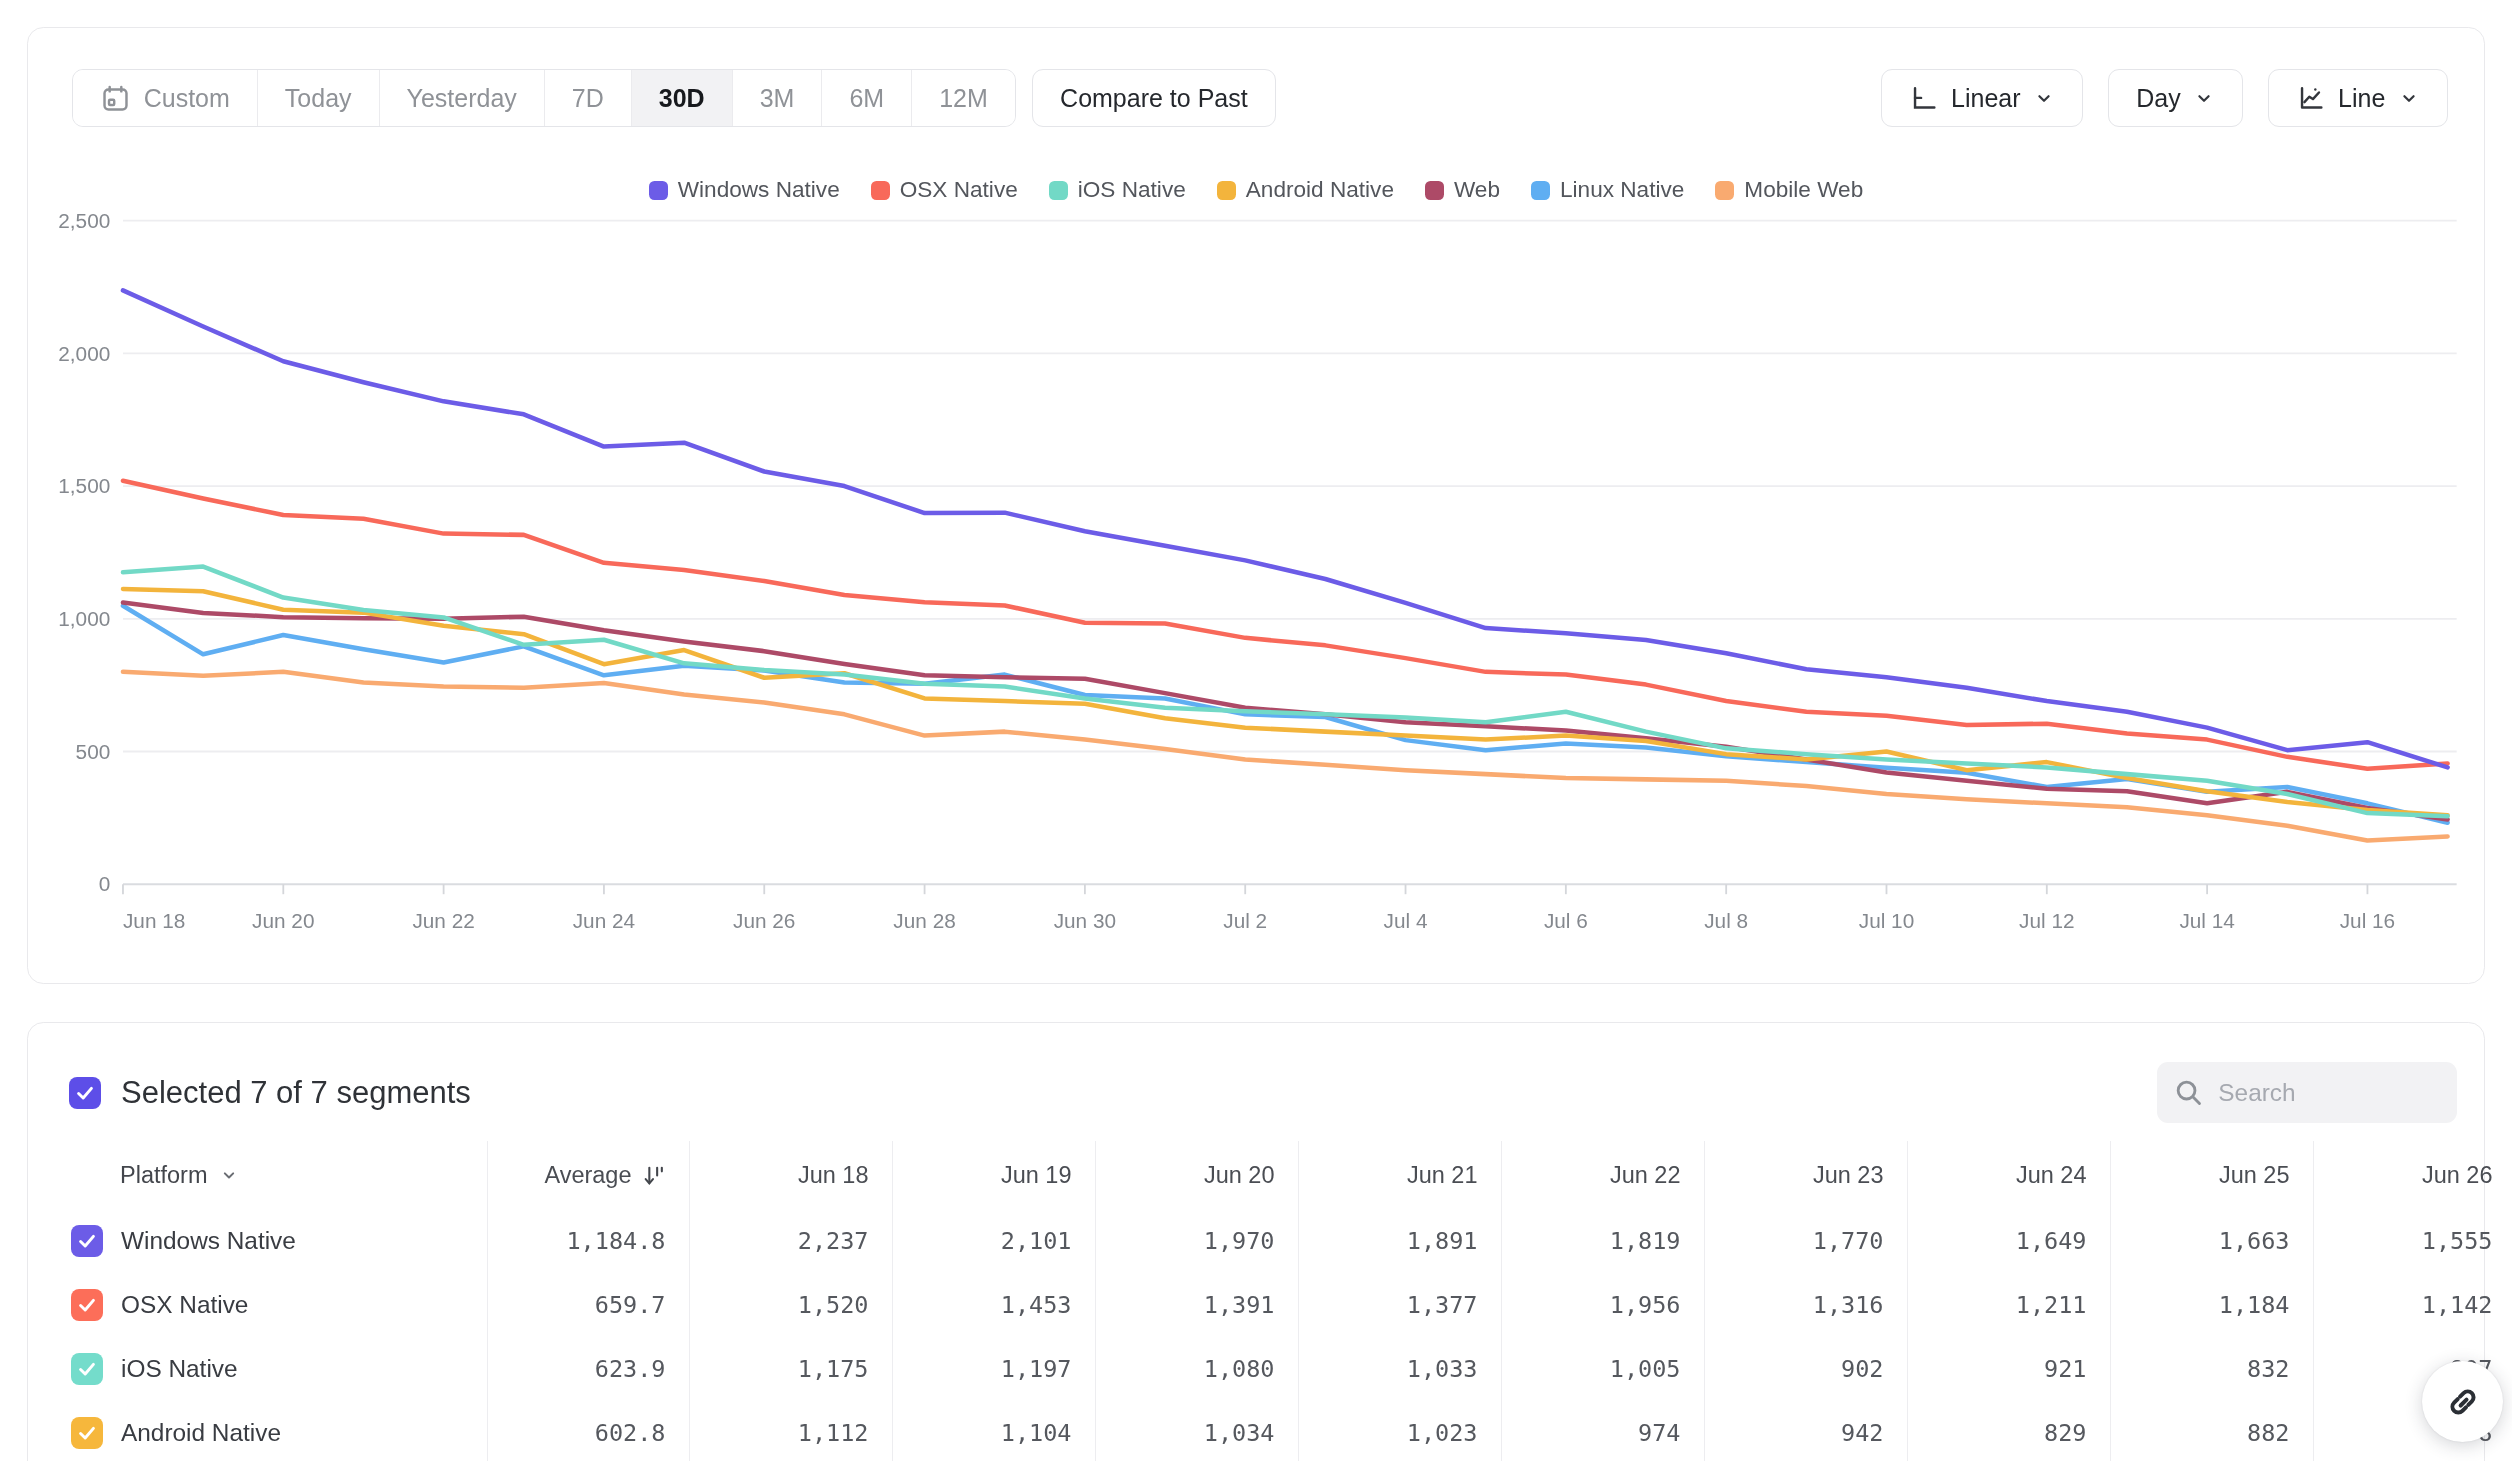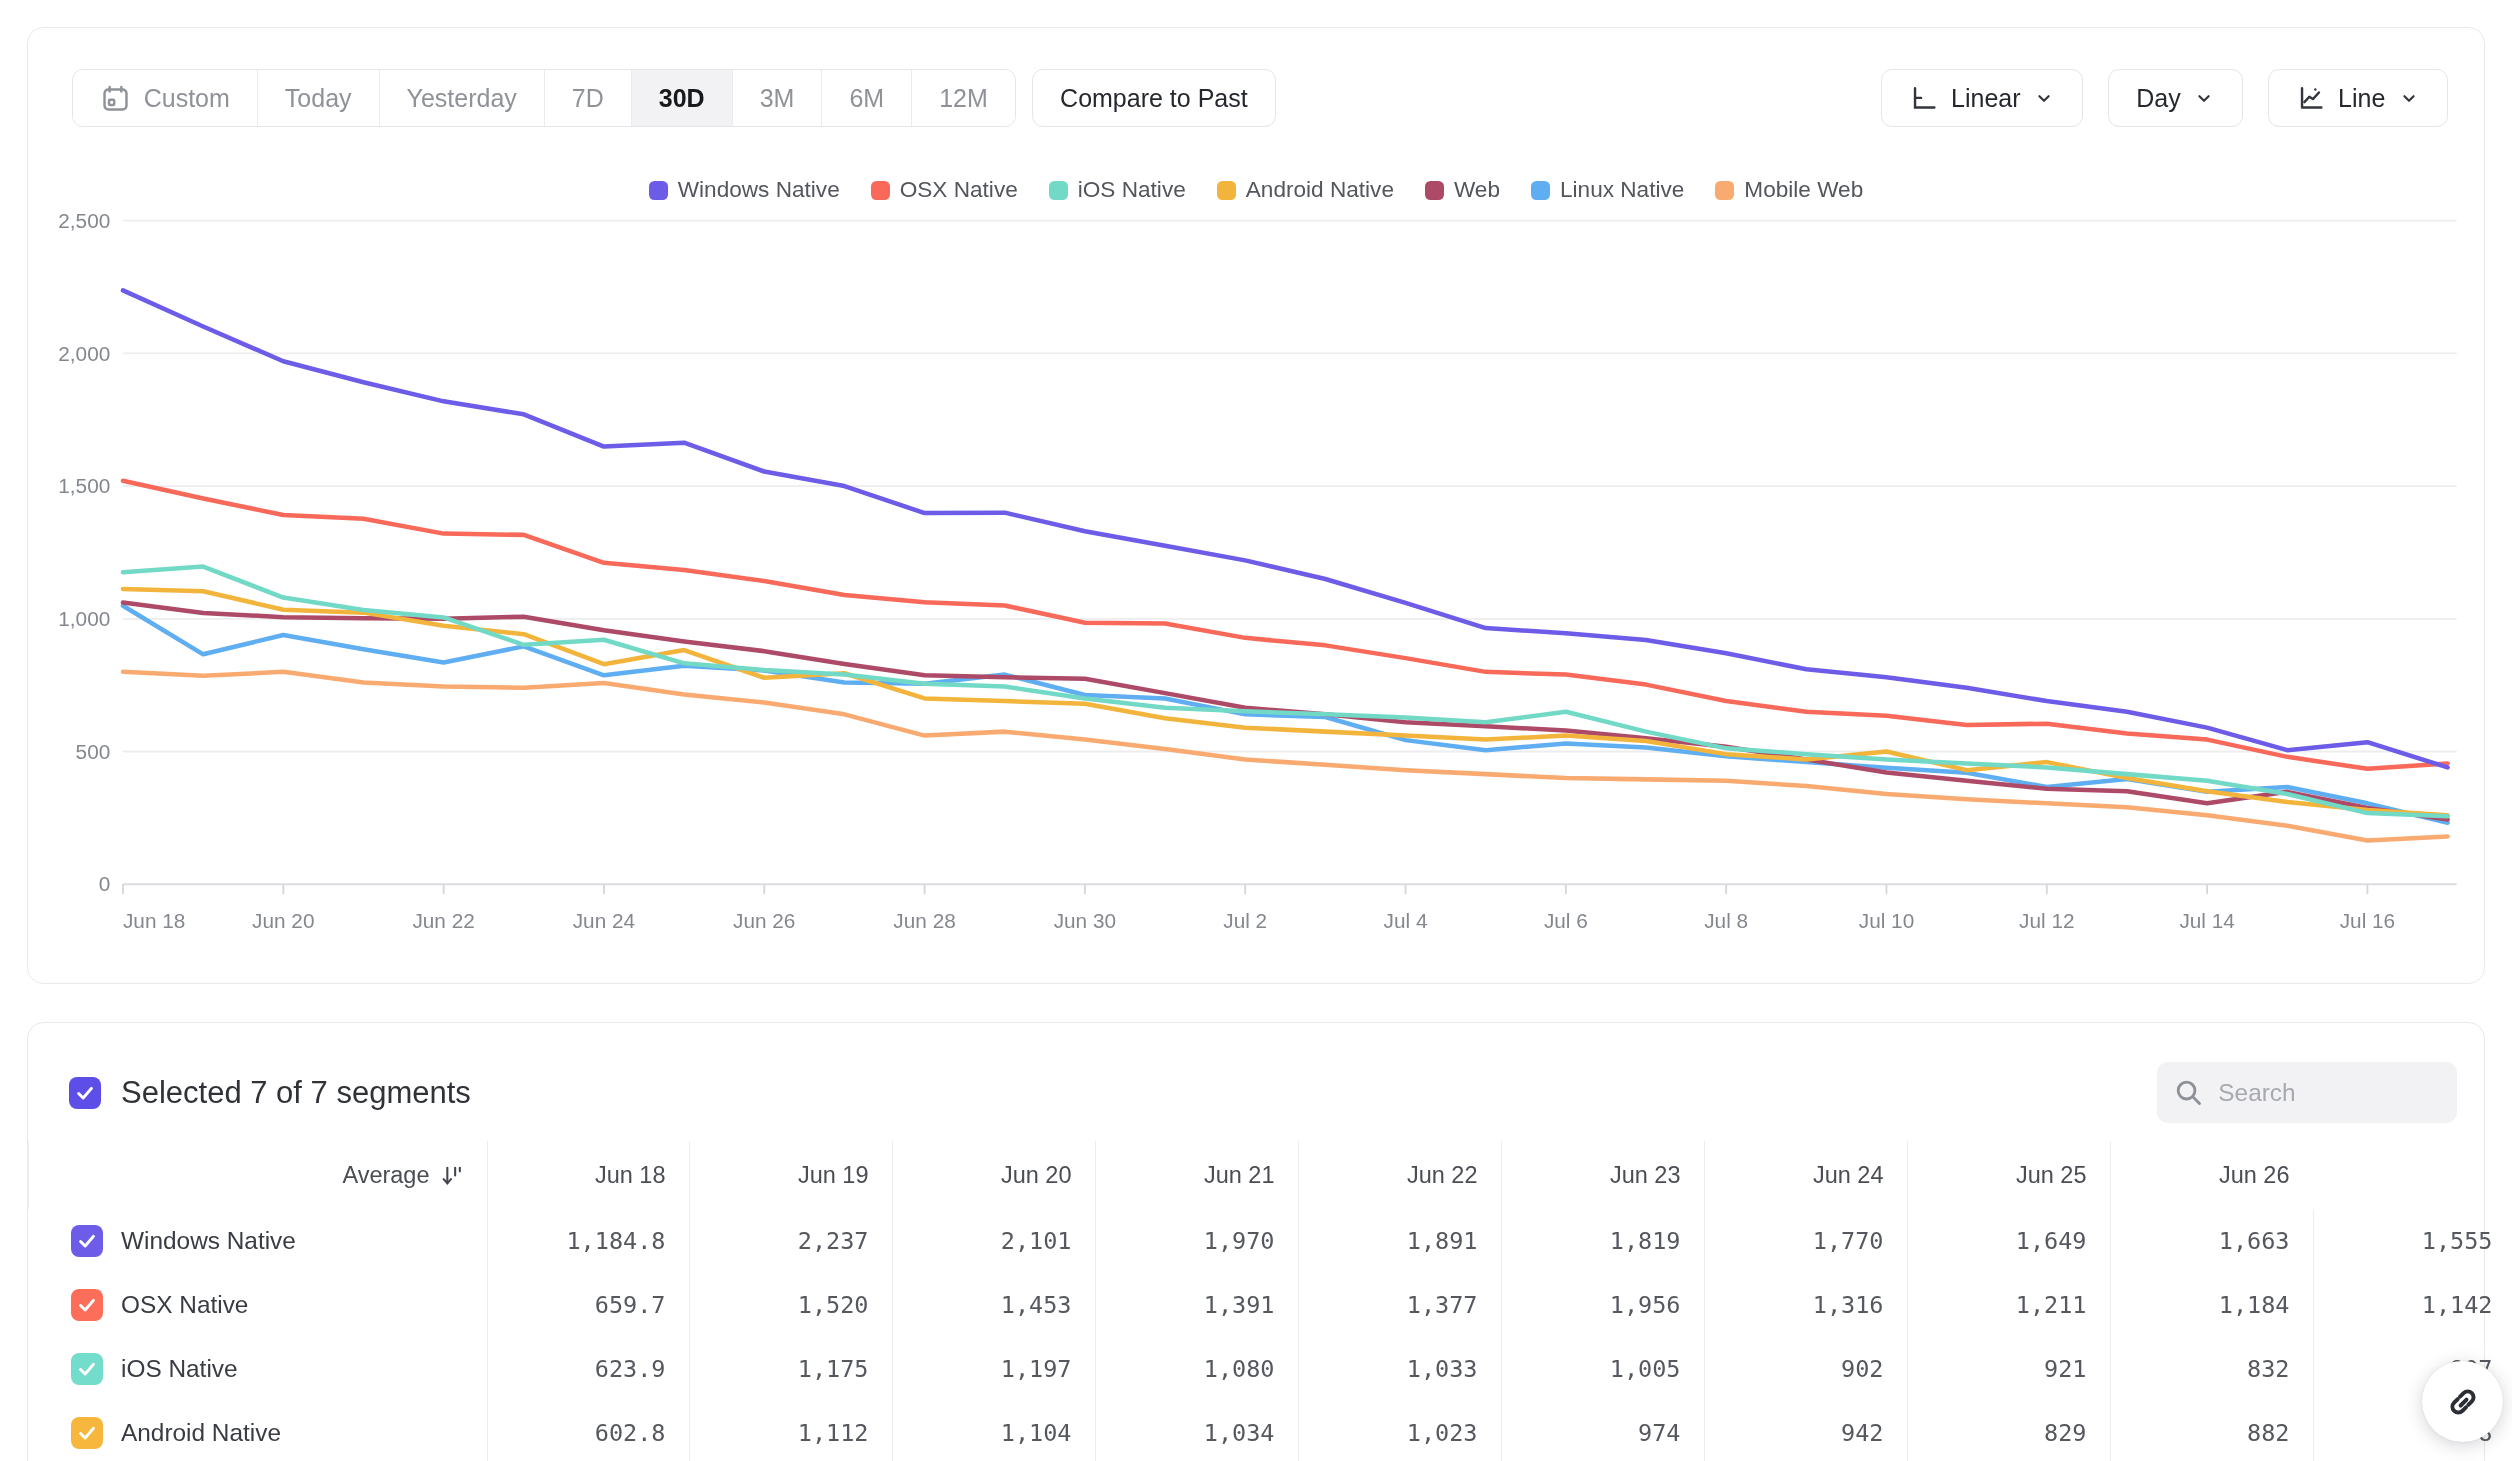--- a/index.html
+++ b/index.html
@@ -263,20 +263,28 @@
             <circle cx="10.5" cy="10.5" r="6.5"></circle>
               <line x1="15.5" y1="15.5" x2="20.5" y2="20.5"></line>
           </svg>
         </span>
         <input type="text" placeholder="Search" style="">
       </div>
     </div>
 
     <div class="grid-table">
       <div class="trow thead">
+        <div class="tcell first">
+          <span>Platform</span>
+          <span class="icon">
+            <svg width="20" height="20" viewBox="0 0 24 24" fill="none" stroke="#6a6d73" stroke-width="2.4" stroke-linecap="round" stroke-linejoin="round">
+                <polyline points="7,10 12,15 17,10"></polyline>
+              </svg>
+          </span>
+        </div>
         <div class="tcell" style="gap:9px;">
           <span>Average</span>
           <span class="icon">
             <svg width="25" height="25" viewBox="0 0 24 24" fill="none" stroke="#43464c" stroke-width="2" stroke-linecap="round">
               <line x1="8" y1="4.5" x2="8" y2="19"></line>
                 <polyline points="4.5,15.5 8,19.5 11.5,15.5"></polyline>
               <line x1="15.5" y1="4.5" x2="15.5" y2="12"></line>
                 <line x1="20" y1="4.5" x2="20" y2="8"></line>
             </svg>
           </span>

